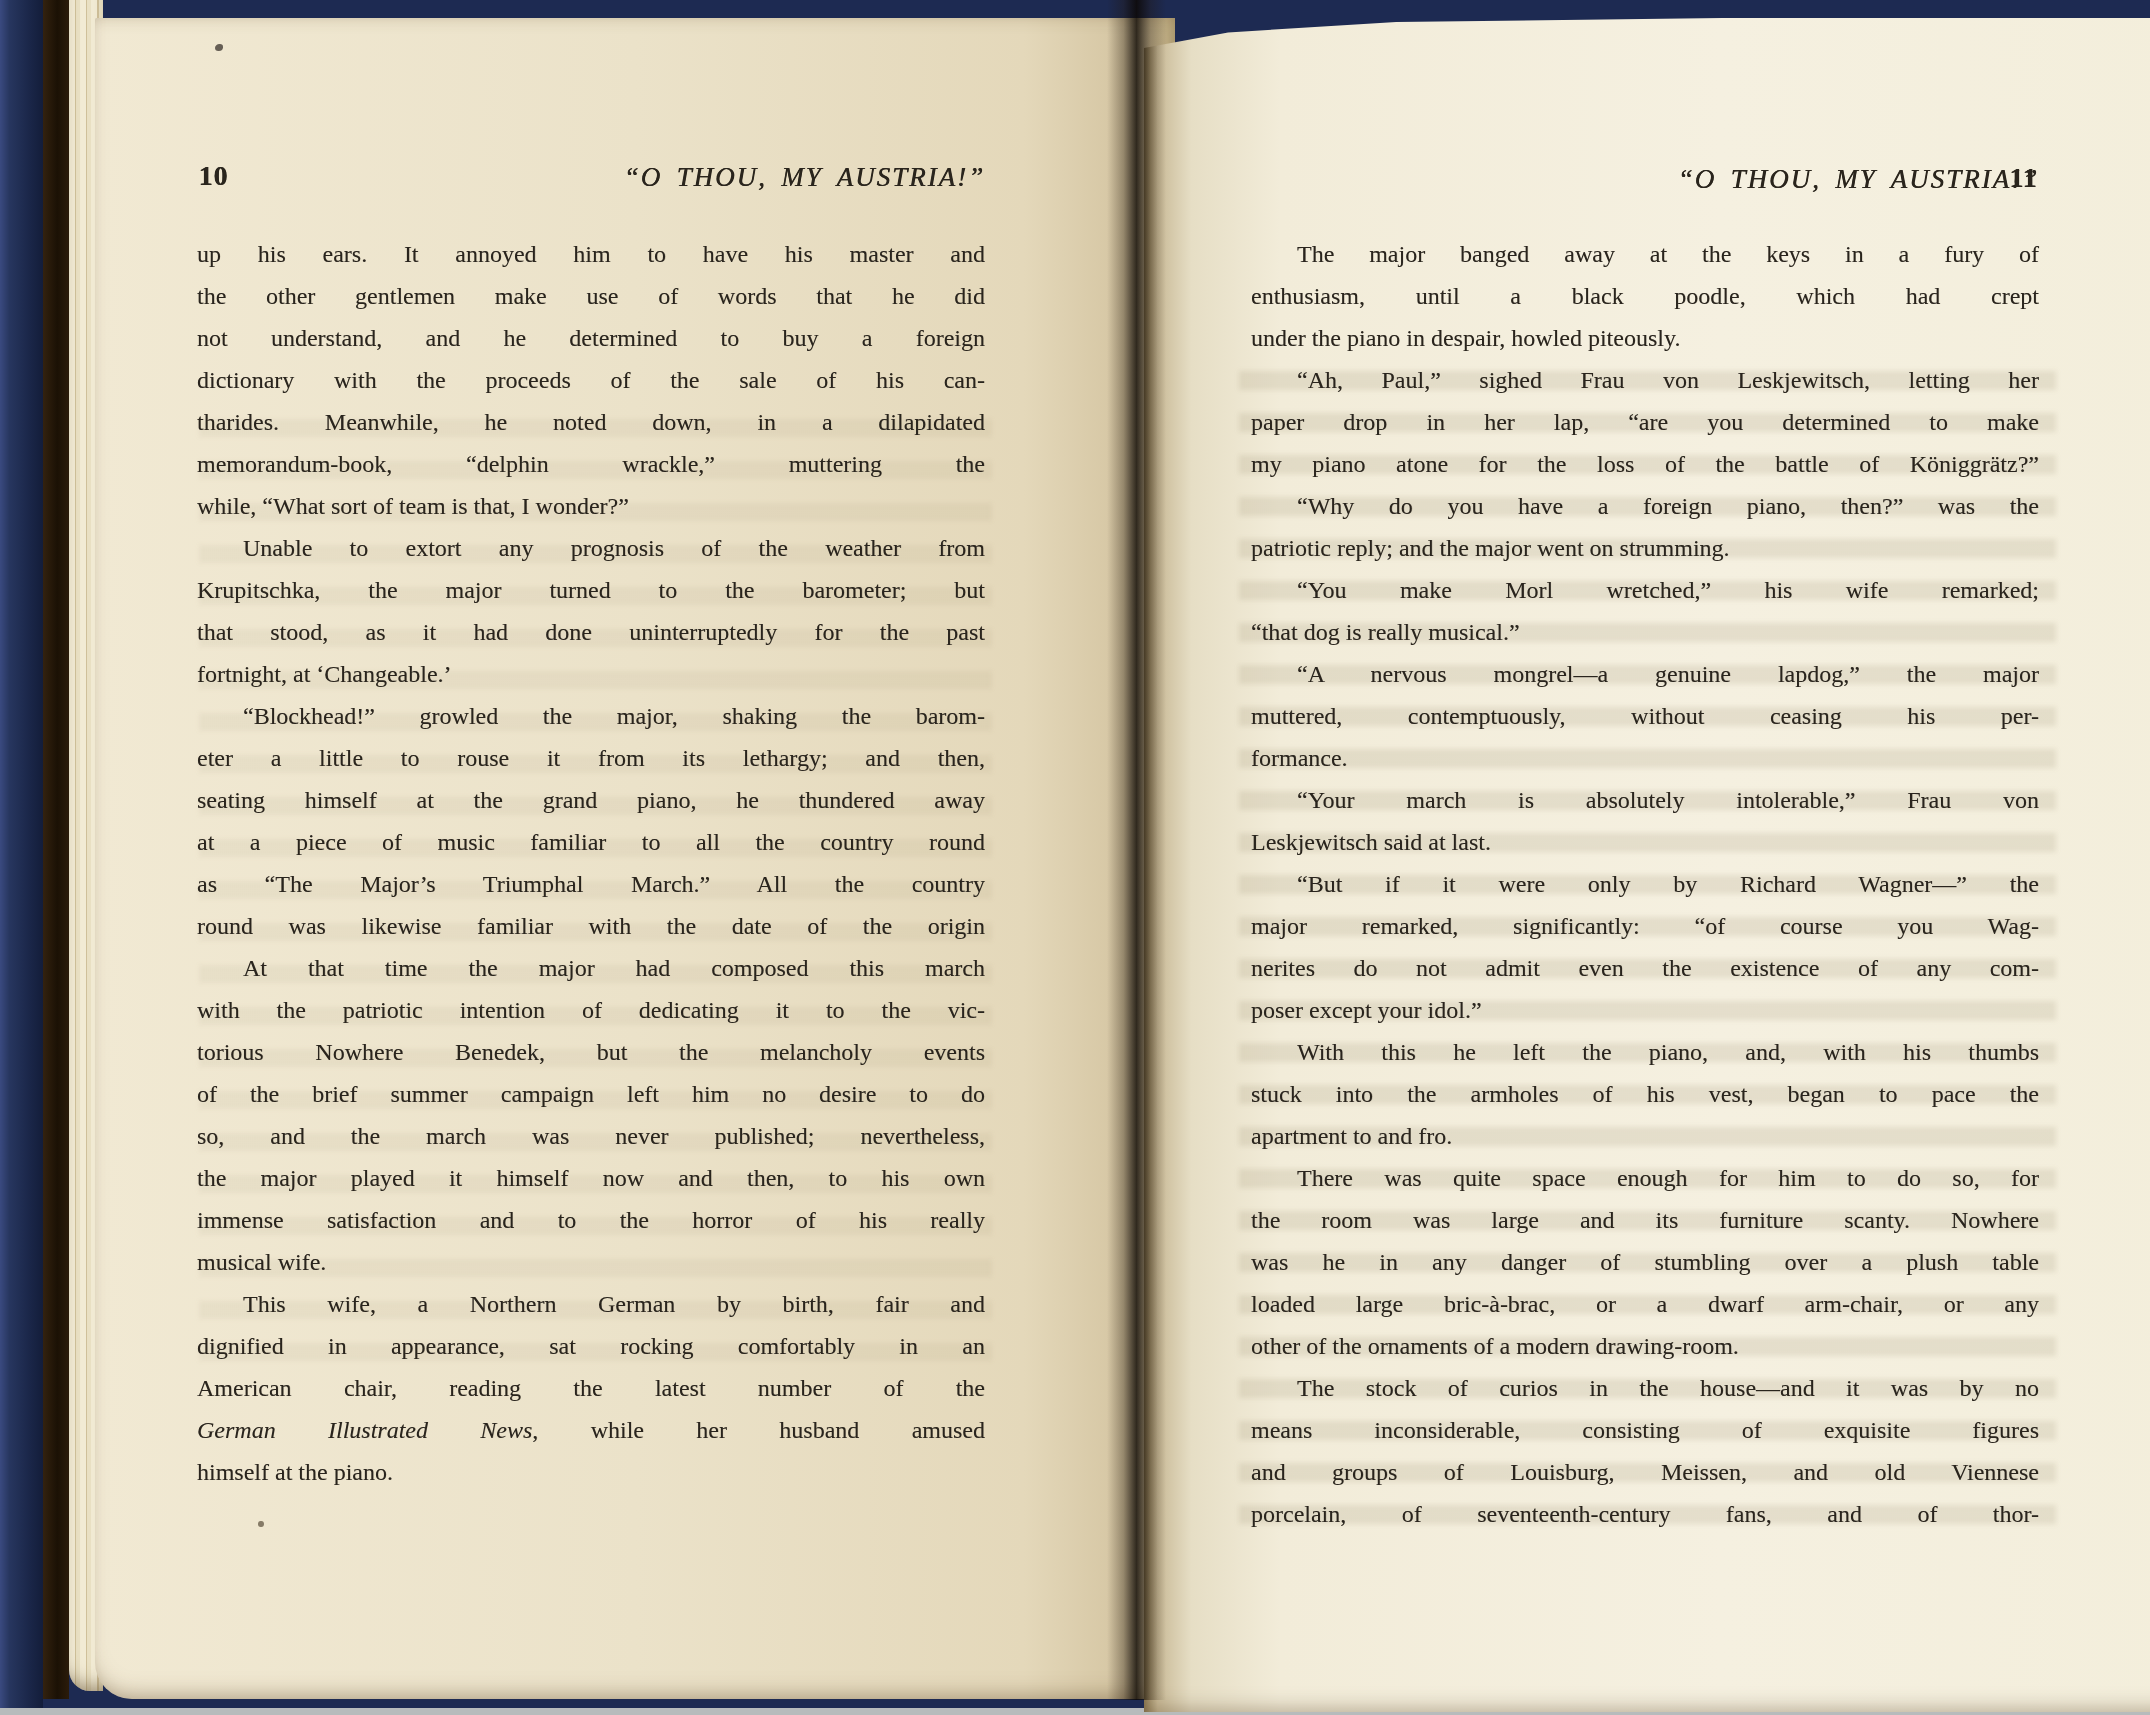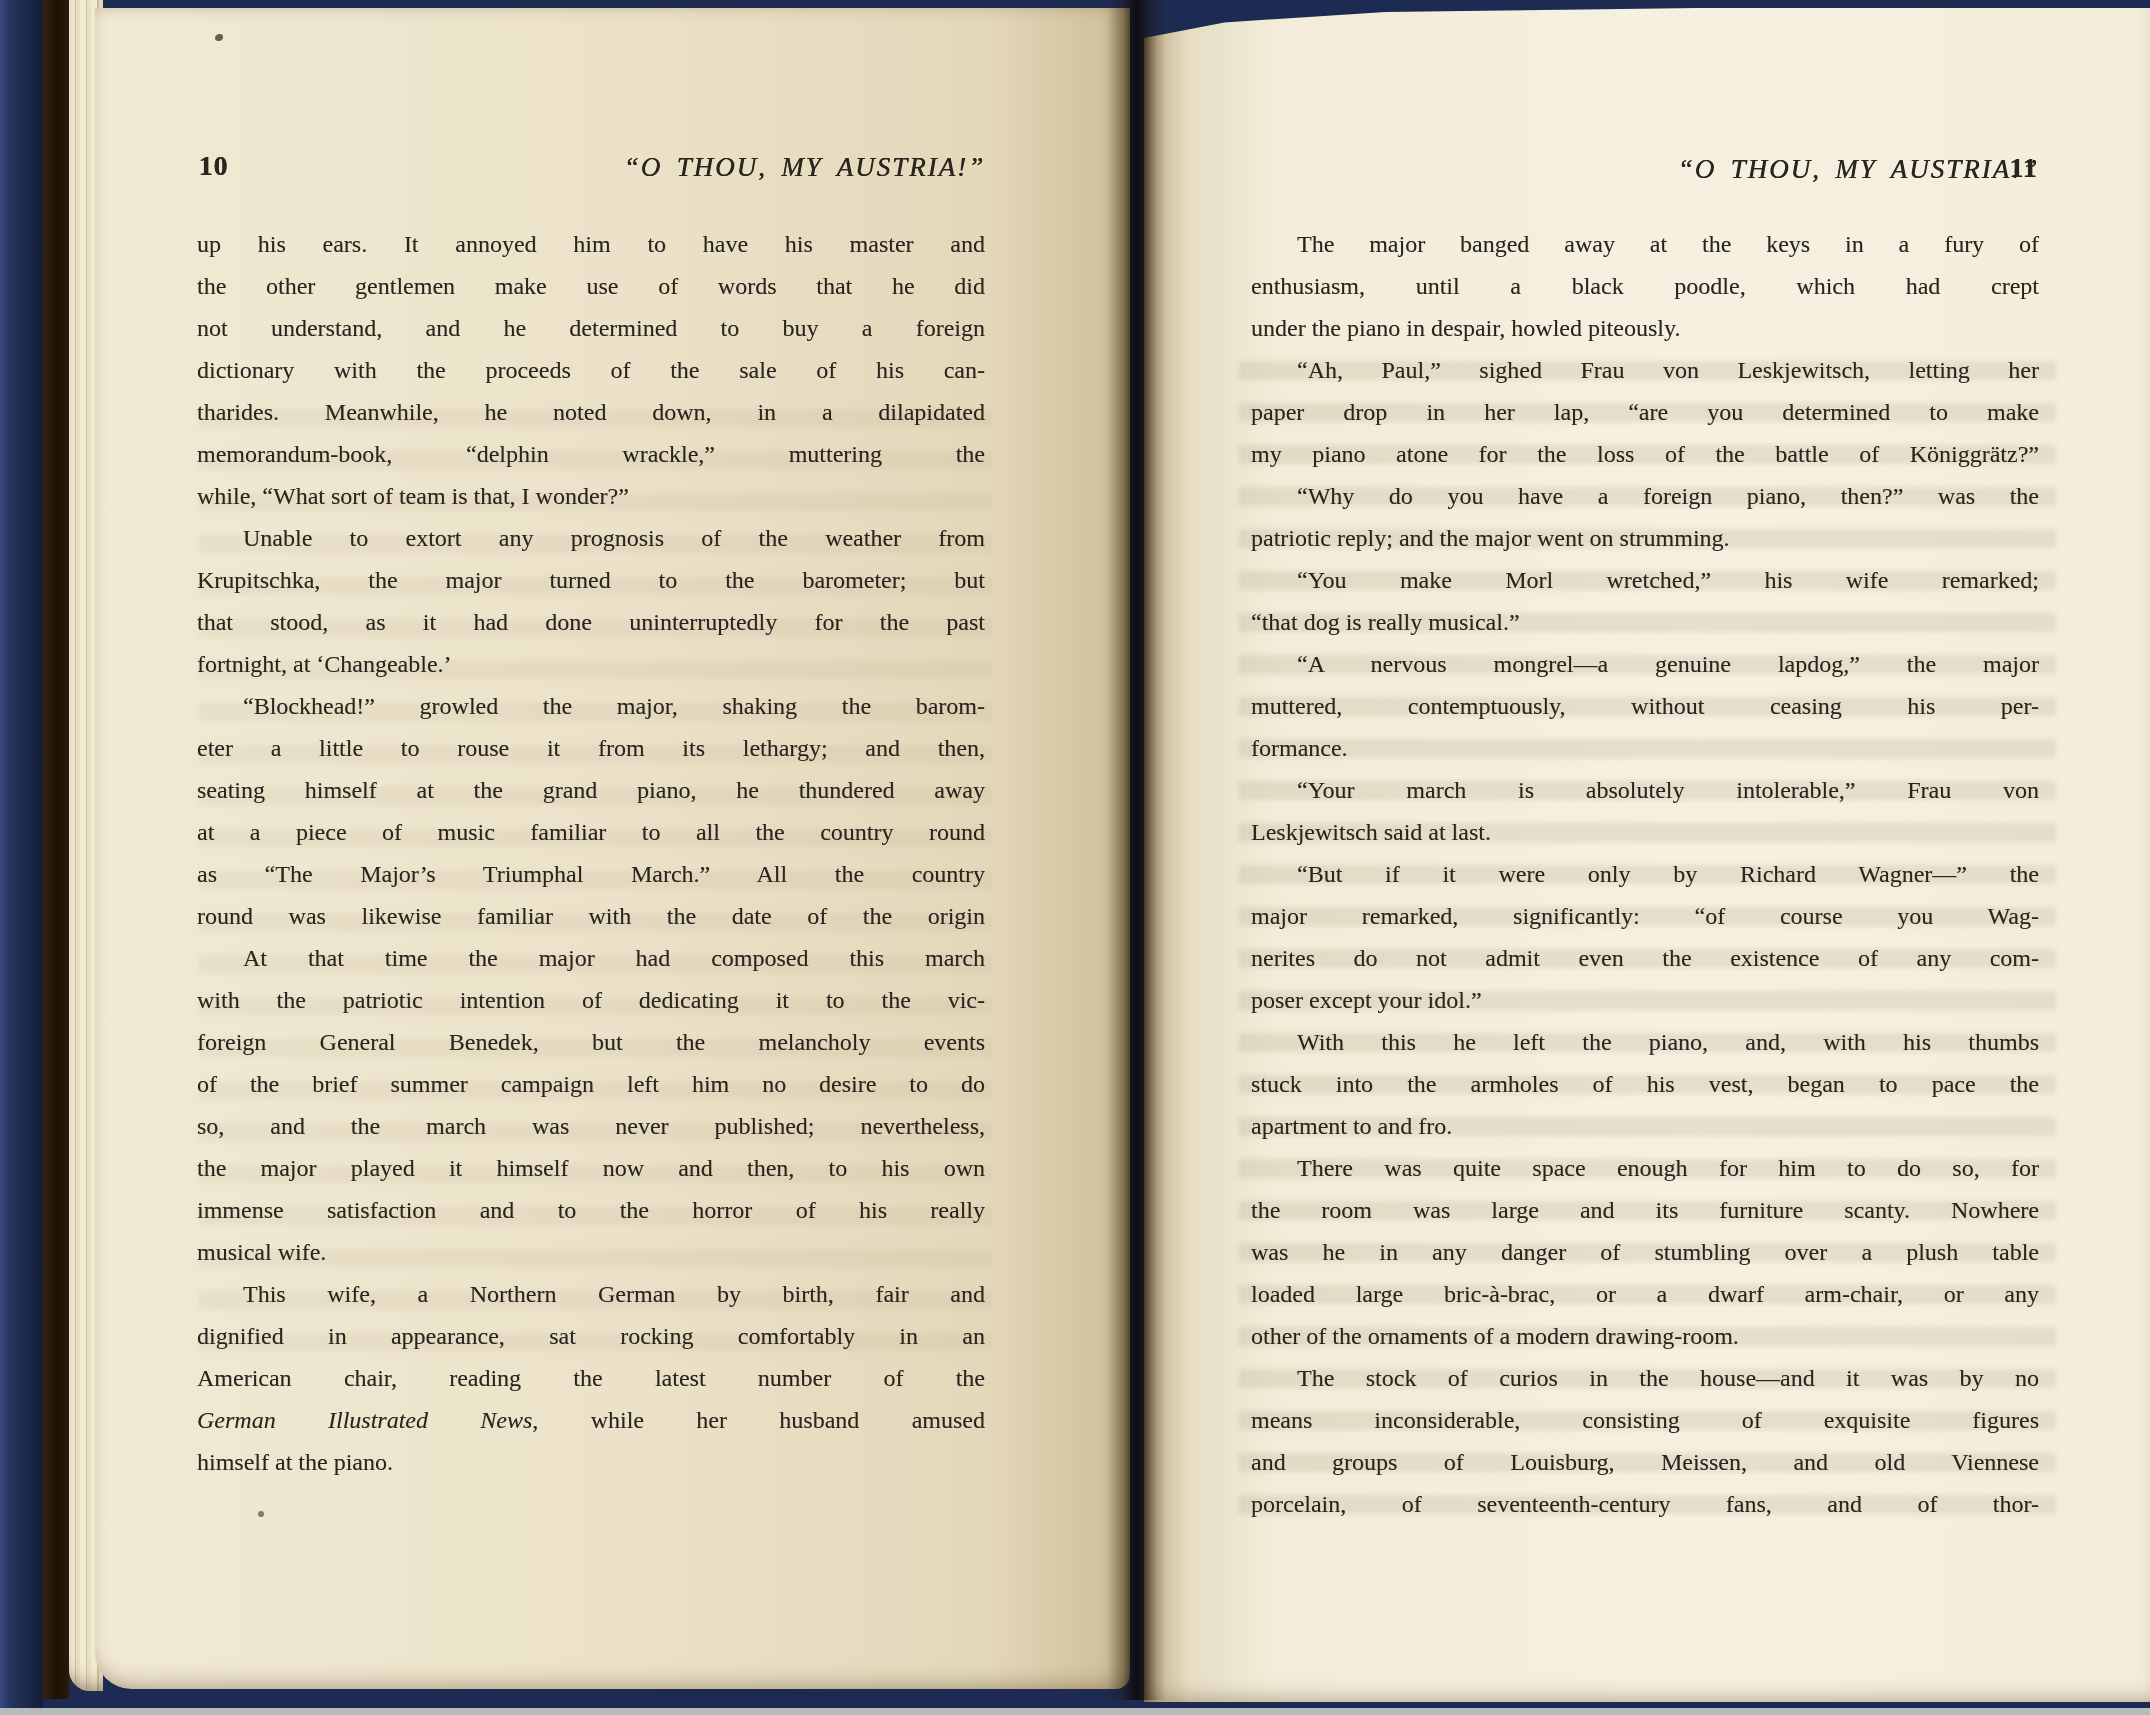--- a/index.html
+++ b/index.html
@@ -25,21 +25,21 @@
   .page-stack {
     position:absolute; left:69px; top:0; width:34px; height:1691px;
     background:repeating-linear-gradient(90deg,#f2ebd4 0 5.6px,#cfc09a 5.6px 7.2px,#e9e0c3 7.2px 11.2px);
     border-radius:0 0 0 21px;
     box-shadow:inset 0 -14.4px 17.6px -9.6px rgba(90,70,40,.55);
   }
   .scan-bed {
     position:absolute; left:0; top:1708px; width:2151px; height:7.2px;
     background:#b7bbbc;
   }
-  .page { position:absolute; top:8px; }
+  .page { position:absolute; top:18px;padding-left:45px; }
   .page-left {
     left:95px; width:1035px; height:1681px;
     background:linear-gradient(90deg,#f1e9d3 0%,#ebe2c9 50%,#e4d8ba 86%,#d2c29e 97%,#b4a277 100%);
     border-radius:1.6px 0 14.4px 37px;
     box-shadow:inset 0 -13px 21px -11.2px rgba(95,72,40,.5), inset 0 9.6px 16px -11.2px rgba(120,95,60,.35);
   }
   .page-right {
     left:1144px; width:1006px; height:1694px;
     background:linear-gradient(90deg,#8d7b55 0%,#c9ba97 1.3%,#e6dec5 4.5%,#f2ecd9 13%,#f5f0e0 55%,#f3eedb 100%);
     clip-path:polygon(0 30px, 8% 14.4px, 24% 4px, 55% 0, 100% 0, 100% 100%, 0 100%);
@@ -125,21 +125,21 @@
         <div class="line"><span>that stood, as it had done uninterruptedly for the past</span></div>
         <div class="line endline"><span>fortnight, at ‘Changeable.’</span></div>
         <div class="line indent"><span>“Blockhead!” growled the major, shaking the barom-</span></div>
         <div class="line"><span>eter a little to rouse it from its lethargy; and then,</span></div>
         <div class="line"><span>seating himself at the grand piano, he thundered away</span></div>
         <div class="line"><span>at a piece of music familiar to all the country round</span></div>
         <div class="line"><span>as “The Major’s Triumphal March.”  All the country</span></div>
         <div class="line"><span>round was likewise familiar with the date of the origin</span></div>
         <div class="line indent"><span>At that time the major had composed this march</span></div>
         <div class="line"><span>with the patriotic intention of dedicating it to the vic-</span></div>
-        <div class="line"><span>foreign General Benedek, but the melancholy events</span></div>
+        <div class="line"><span>torious Nowhere Benedek, but the melancholy events</span></div>
         <div class="line"><span>of the brief summer campaign left him no desire to do</span></div>
         <div class="line"><span>so, and the march was never published; nevertheless,</span></div>
         <div class="line"><span>the major played it himself now and then, to his own</span></div>
         <div class="line"><span>immense satisfaction and to the horror of his really</span></div>
         <div class="line endline"><span>musical wife.</span></div>
         <div class="line indent"><span>This wife, a Northern German by birth, fair and</span></div>
         <div class="line"><span>dignified in appearance, sat rocking comfortably in an</span></div>
         <div class="line"><span>American chair, reading the latest number of the</span></div>
         <div class="line"><span class="it">German Illustrated News</span><span>, while her husband amused</span></div>
         <div class="line endline"><span>himself at the piano.</span></div>

